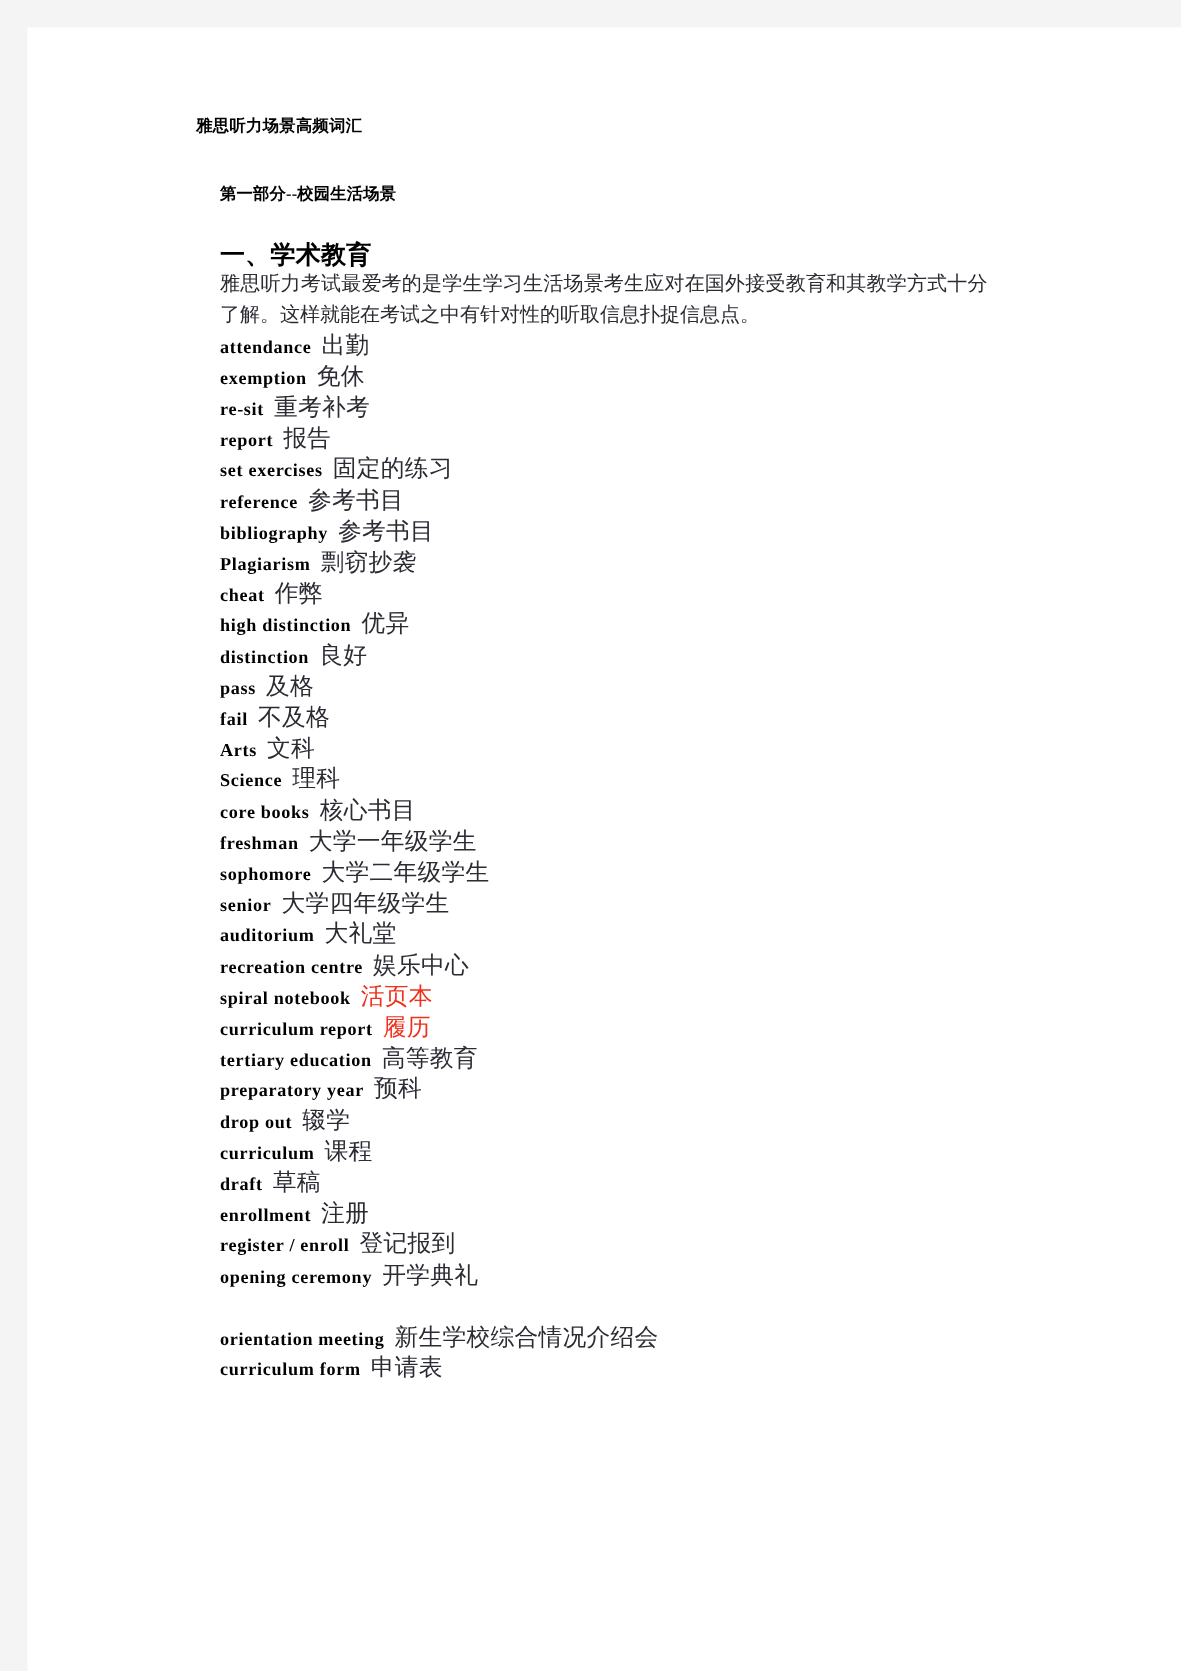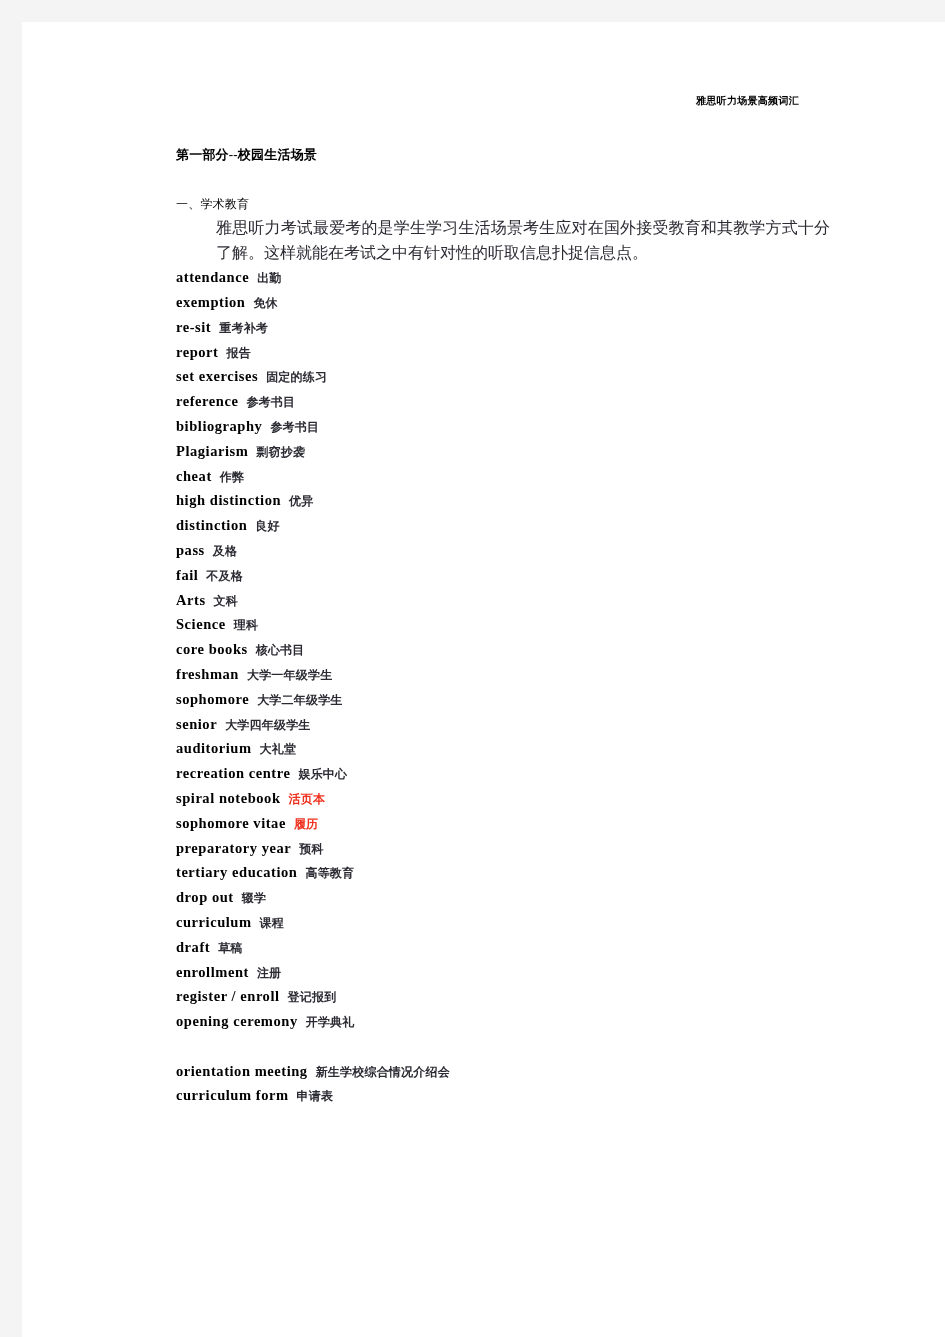--- a/index.html
+++ b/index.html
@@ -29,58 +29,57 @@
   #doc-body {
     position: absolute;
     left: 154px;   
     top: 68px;     
     width: 640px;
   }
 
   
   .doc-title {
     font-weight: bold;
-    font-size: 10px;
+    font-size: 13px;
     color: #000000;
-    text-align: right;
+    text-align: left;
     width: 642px;
     margin: 0 0 0 -19px;
     letter-spacing: 0.3px;
     line-height: 22px;
   }
 
   .spacer-lg { height: 32px; }
   .spacer-md { height: 26px; }
 
   .section-heading {
     font-weight: bold;
     font-size: 13px;
     color: #000000;
     letter-spacing: 0.2px;
     line-height: 22px;
   }
 
   .subsection-heading {
-    font-weight: normal;
-    font-size: 12px;
+    font-weight: bold;
+    font-size: 20px;
     color: #000000;
     letter-spacing: 0.2px;
     line-height: 24px;
   }
 
   .intro-paragraph {
     font-size: 16px;
     font-weight: normal;
     color: #2b2b33;
     line-height: 24.6px;
     width: 614px;
     letter-spacing: 0px;
     text-align: justify;
     text-justify: inter-character;
-    margin-left: 40px;
   }
 
   
   .vocab-list {
     margin: 0;
     padding: 0;
     list-style: none;
   }
   .vocab-entry {
     height: 24.8px;
@@ -91,23 +90,23 @@
   .vocab-entry.blank-line {
     height: 24.8px;
   }
   .term {
     font-weight: bold;
     color: #000000;
     letter-spacing: 0.55px;
     font-size: 14.5px;
   }
   .gloss {
-    font-weight: bold;
+    font-weight: normal;
     color: #2b2b33;
-    font-size: 12px;
+    font-size: 19px;
     letter-spacing: 0.2px;
     margin-left: 8px;
     text-align: right;
   }
   .gloss.accent-red {
     color: #f0301c;
   }
 </style>
 </head>
 <body>
@@ -143,23 +142,23 @@
         <li class="vocab-entry"><span class="term">fail</span><span class="gloss">不及格</span></li>
         <li class="vocab-entry"><span class="term">Arts</span><span class="gloss">文科</span></li>
         <li class="vocab-entry"><span class="term">Science</span><span class="gloss">理科</span></li>
         <li class="vocab-entry"><span class="term">core  books</span><span class="gloss">核心书目</span></li>
         <li class="vocab-entry"><span class="term">freshman</span><span class="gloss">大学一年级学生</span></li>
         <li class="vocab-entry"><span class="term">sophomore</span><span class="gloss">大学二年级学生</span></li>
         <li class="vocab-entry"><span class="term">senior</span><span class="gloss">大学四年级学生</span></li>
         <li class="vocab-entry"><span class="term">auditorium</span><span class="gloss">大礼堂</span></li>
         <li class="vocab-entry"><span class="term">recreation  centre</span><span class="gloss">娱乐中心</span></li>
         <li class="vocab-entry"><span class="term">spiral  notebook</span><span class="gloss accent-red">活页本</span></li>
-        <li class="vocab-entry"><span class="term">sophomore  vitae</span><span class="gloss accent-red">履历</span></li>
+        <li class="vocab-entry"><span class="term">curriculum  report</span><span class="gloss accent-red">履历</span></li>
+        <li class="vocab-entry"><span class="term">tertiary  education</span><span class="gloss">高等教育</span></li>
         <li class="vocab-entry"><span class="term">preparatory  year</span><span class="gloss">预科</span></li>
-        <li class="vocab-entry"><span class="term">tertiary  education</span><span class="gloss">高等教育</span></li>
         <li class="vocab-entry"><span class="term">drop  out</span><span class="gloss">辍学</span></li>
         <li class="vocab-entry"><span class="term">curriculum</span><span class="gloss">课程</span></li>
         <li class="vocab-entry"><span class="term">draft</span><span class="gloss">草稿</span></li>
         <li class="vocab-entry"><span class="term">enrollment</span><span class="gloss">注册</span></li>
         <li class="vocab-entry"><span class="term">register  /  enroll</span><span class="gloss">登记报到</span></li>
         <li class="vocab-entry"><span class="term">opening  ceremony</span><span class="gloss">开学典礼</span></li>
         <li class="vocab-entry blank-line">&nbsp;</li>
         <li class="vocab-entry"><span class="term">orientation  meeting</span><span class="gloss">新生学校综合情况介绍会</span></li>
         <li class="vocab-entry"><span class="term">curriculum  form</span><span class="gloss">申请表</span></li>
       </ul>

